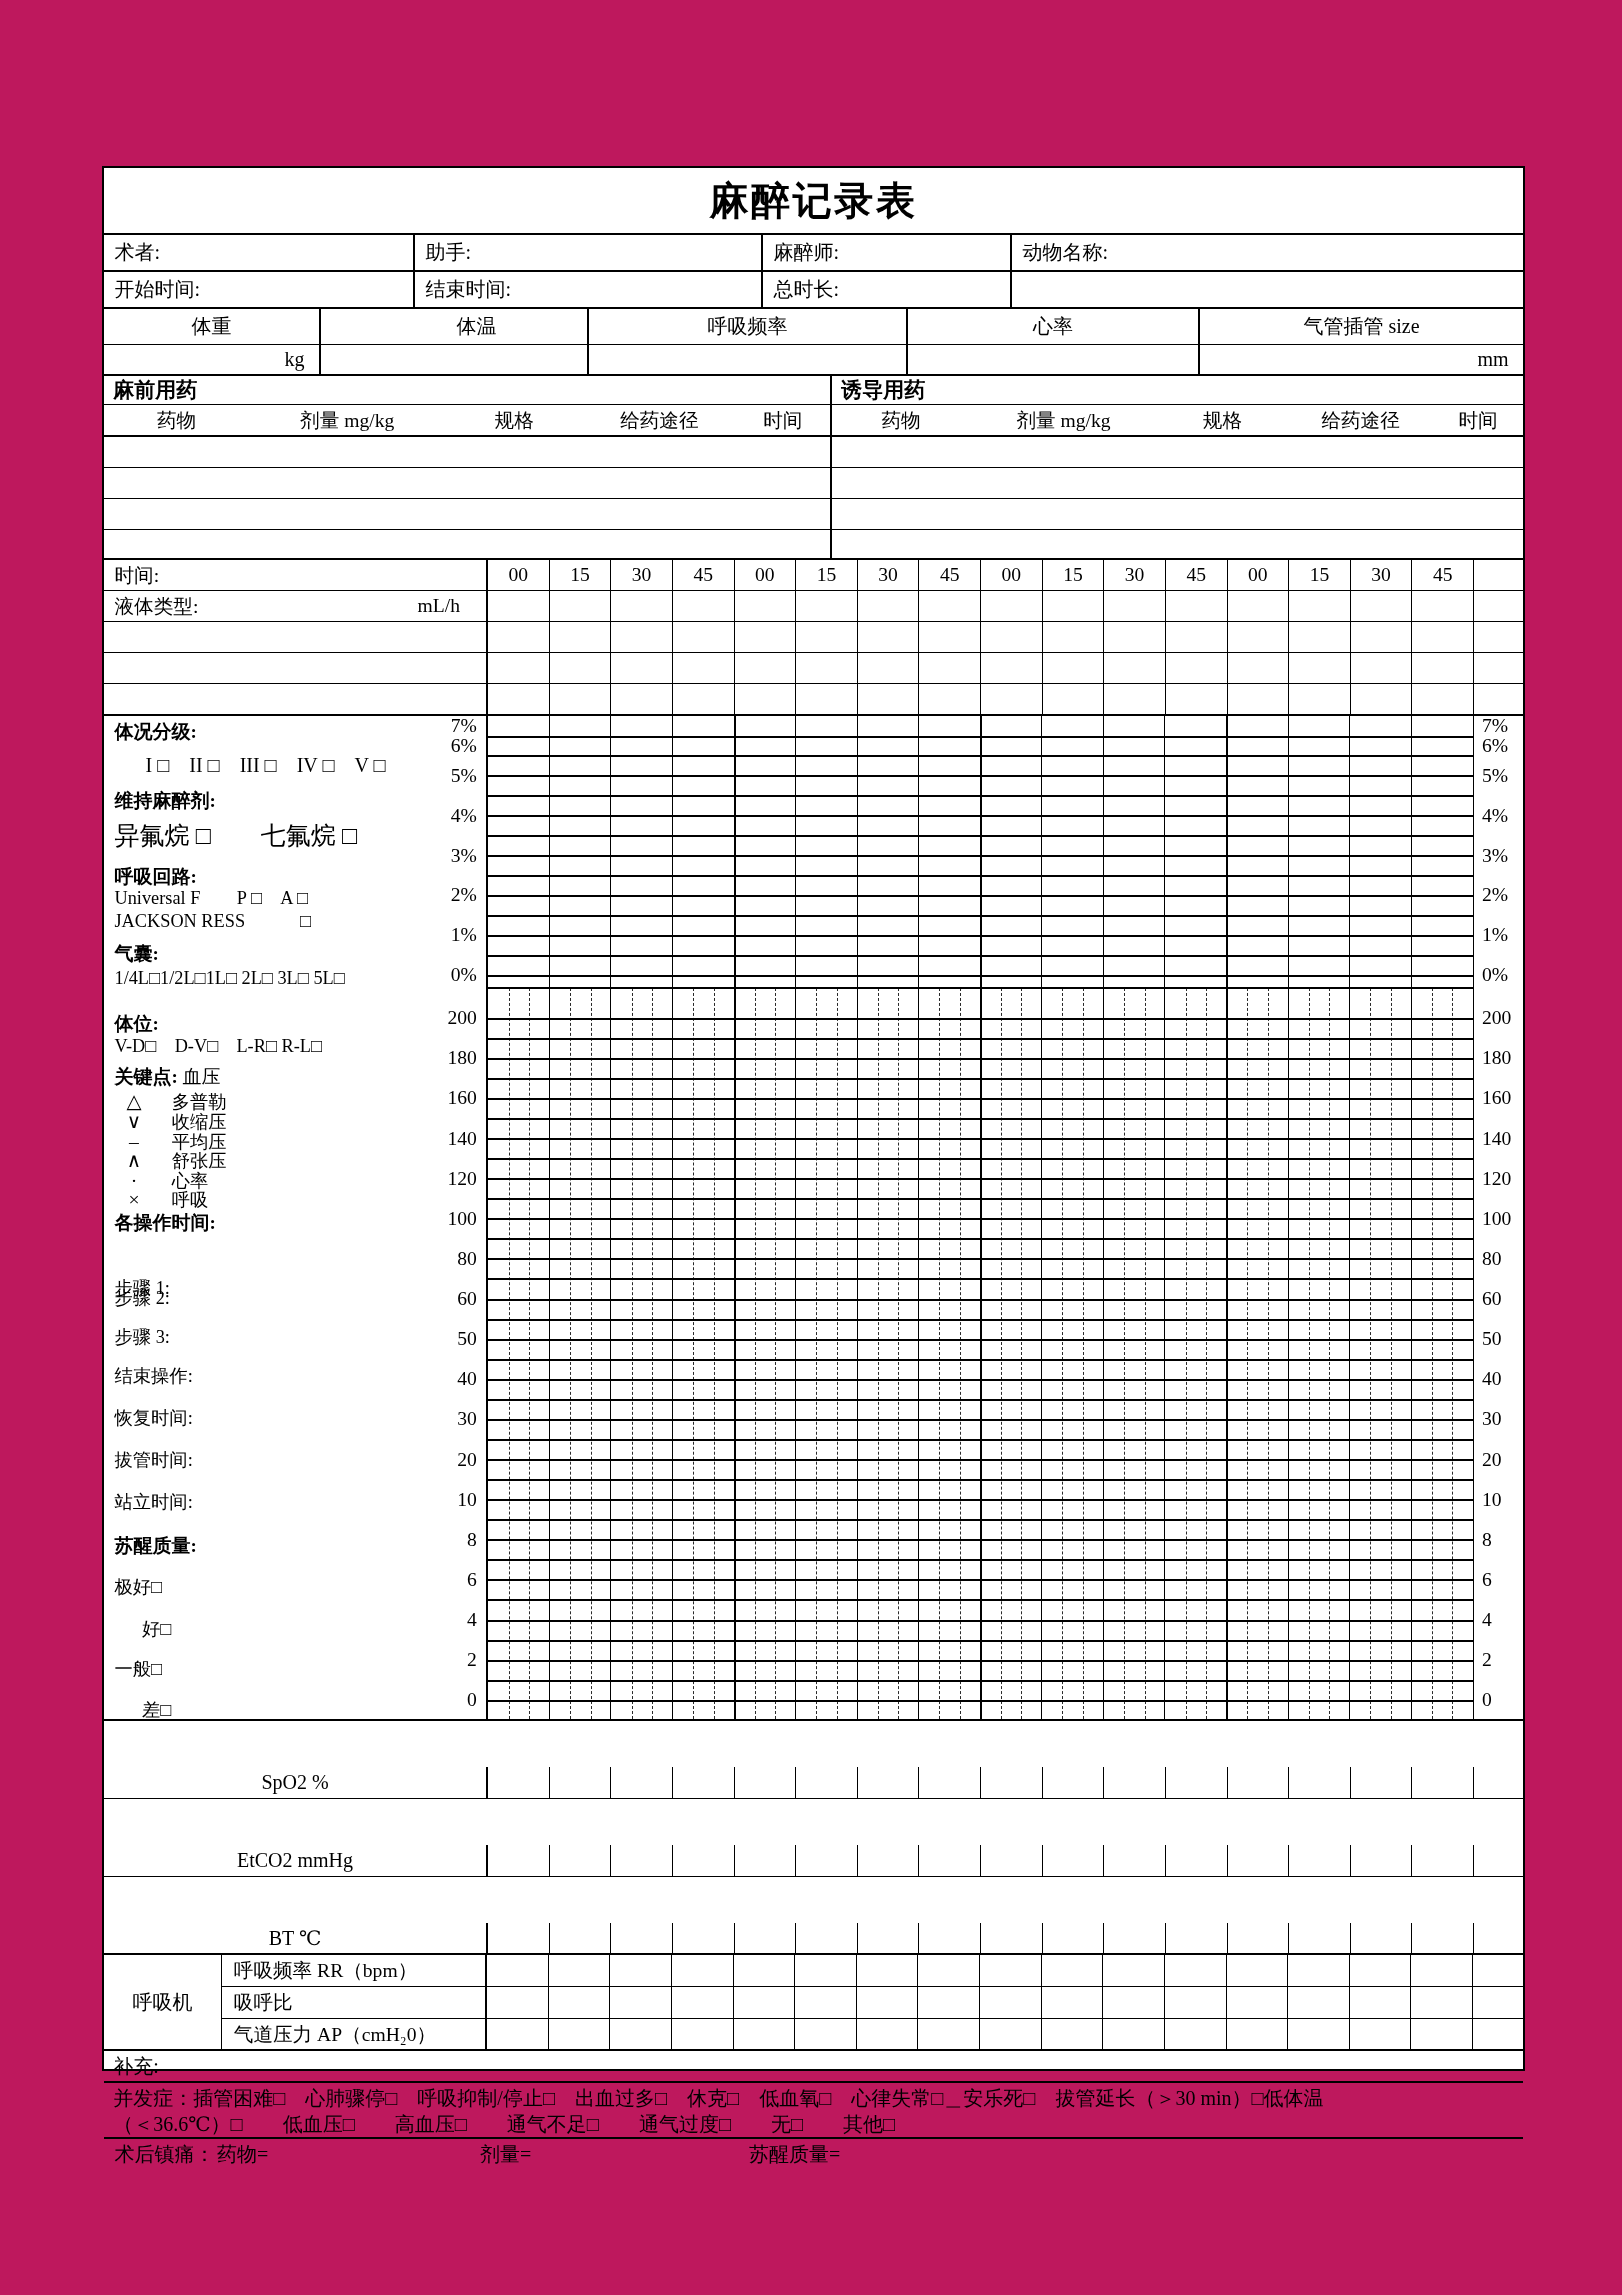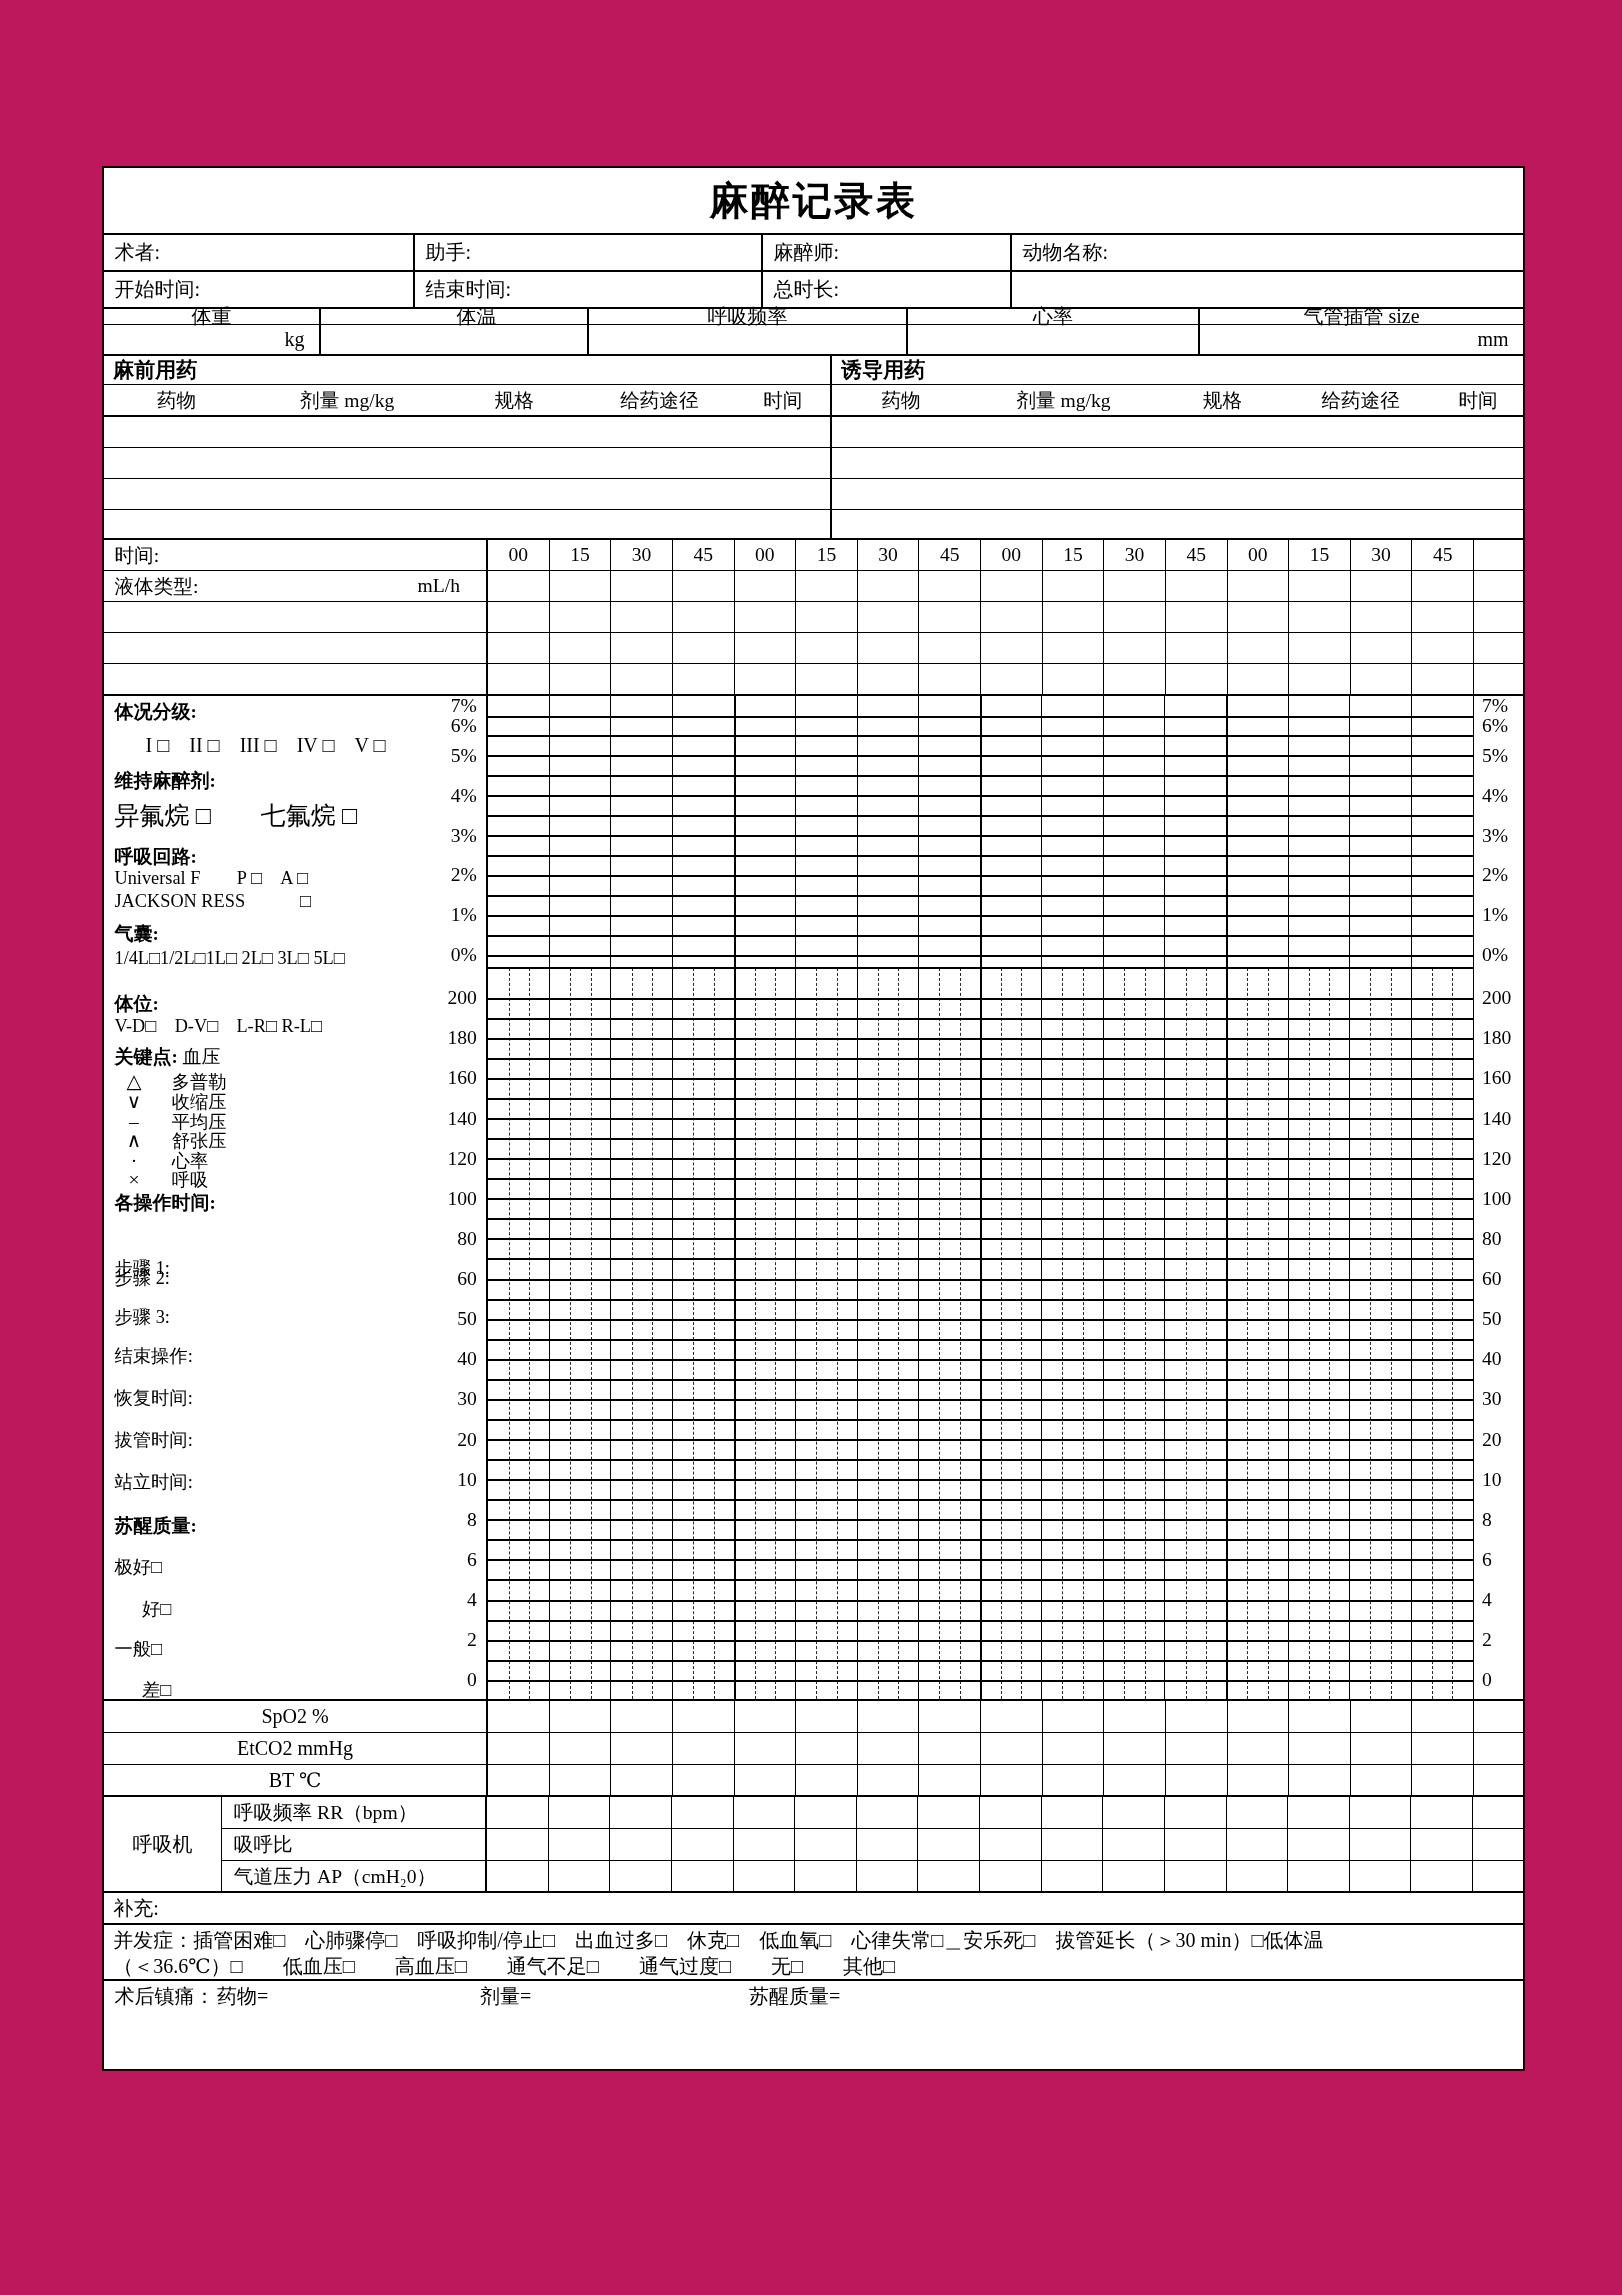--- a/index.html
+++ b/index.html
@@ -20,21 +20,21 @@
   .irow { height:37px; font-size:20px; align-items:center; }
   .irow > div { height:100%; display:flex; align-items:center; padding-left:10.5px; }
   .ic1 { flex:0 0 311px; border-right:2px solid #000; }
   .ic2 { flex:0 0 348px; border-right:2px solid #000; }
   .ic3 { flex:0 0 249px; border-right:2px solid #000; }
   .ic4 { flex:1; }
 
   
   .vrow { font-size:20px; }
   .vrow > div { height:100%; display:flex; align-items:center; justify-content:center; }
-  .vhdr { height:16px; }
+  .vhdr { height:36px; }
   .vval { height:31px; }
   .vc1 { flex:0 0 217px; border-right:2px solid #000; }
   .vc2 { flex:0 0 268px; border-right:2px solid #000;padding-left:45px; }
   .vc3 { flex:0 0 319px; border-right:2px solid #000; }
   .vc4 { flex:0 0 292px; border-right:2px solid #000; }
   .vc5 { flex:1; }
   .unit-right { justify-content:flex-end !important; padding-right:14.4px; }
 
   
   .dhdr { height:29.4px; font-size:21px; font-weight:bold; align-items:center; }
@@ -50,21 +50,21 @@
 
   
   .lc { flex:0 0 382px; height:100%; display:flex; align-items:center; padding-left:10.5px; font-size:19.6px; }
   .lc.center { justify-content:center; padding-left:0; font-size:20px; }
   .lc.spread { justify-content:space-between; padding-right:26px; }
   .cells { flex:0 0 987px; display:flex; height:100%; }
   .cell { flex:1; height:100%; border-left:1.3px solid #000; display:flex; align-items:center; justify-content:center; font-size:19.6px; }
   .cells .cell:first-child { border-left-width:2px; }
   .stub { flex:1; height:100%; border-left:1.3px solid #000; }
   .trow { height:31px; } .frow2 { height:31px; } .erow { height:31px; } .erow3 { height:32px; }
-  .mrow { height:32px; }
+  .mrow { height:32px;margin-top:46px; }
 
   
   .chartwrap { display:flex; height:1005px; border-bottom:2px solid #000; }
   .sb { flex:0 0 382px; position:relative; height:100%; }
   .cg { flex:0 0 987px; position:relative; height:100%; border-left:2px solid #000; overflow:hidden; }
   .rcol { flex:1; position:relative; height:100%; border-left:1.3px solid #000; overflow:hidden; }
   .hl { position:absolute; left:0; right:0; height:1.3px; background:#000; }
   .hl.tk { height:2px; }
   .vl { position:absolute; top:0; bottom:0; width:1.3px; background:#000; }
   .vl.hv { width:2px; }

